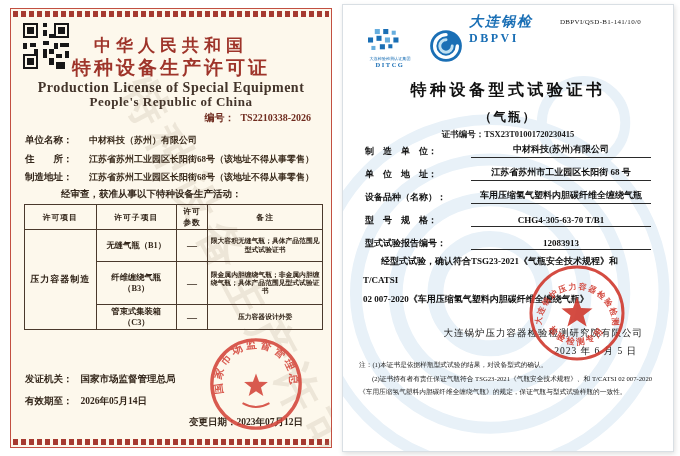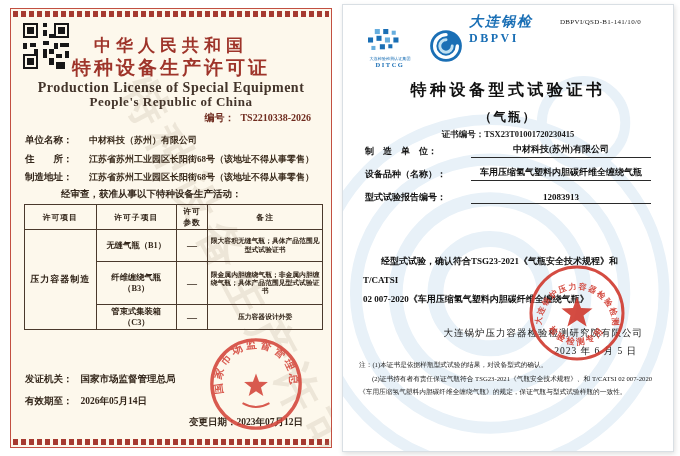--- a/index.html
+++ b/index.html
@@ -211,22 +211,30 @@
     <div class="r-center r-certno">
       <span>证书编号：</span><span>TSX23T01001720230415</span>
     </div>
 
     <div class="r-fields">
       <div class="r-frow">
         <span class="r-flabel">制　造　单　位：</span>
         <span class="r-fvalue">中材科技(苏州)有限公司</span>
       </div>
       <div class="r-frow">
+        <span class="r-flabel">单　位　地　址：</span>
+        <span class="r-fvalue">江苏省苏州市工业园区长阳街 68 号</span>
+      </div>
+      <div class="r-frow">
         <span class="r-flabel">设备品种（名称）：</span>
         <span class="r-fvalue">车用压缩氢气塑料内胆碳纤维全缠绕气瓶</span>
+      </div>
+      <div class="r-frow">
+        <span class="r-flabel">型　号　规　格：</span>
+        <span class="r-fvalue">CHG4-305-63-70 T/B1</span>
       </div>
       <div class="r-frow">
         <span class="r-flabel">型式试验报告编号：</span>
         <span class="r-fvalue">12083913</span>
       </div>
     </div>
 
     <div class="r-statement">
       <span>经型式试验，确认符合TSG23-2021《气瓶安全技术规程》和T/CATSI</span><br>
       <span>02 007-2020《车用压缩氢气塑料内胆碳纤维全缠绕气瓶》</span>

